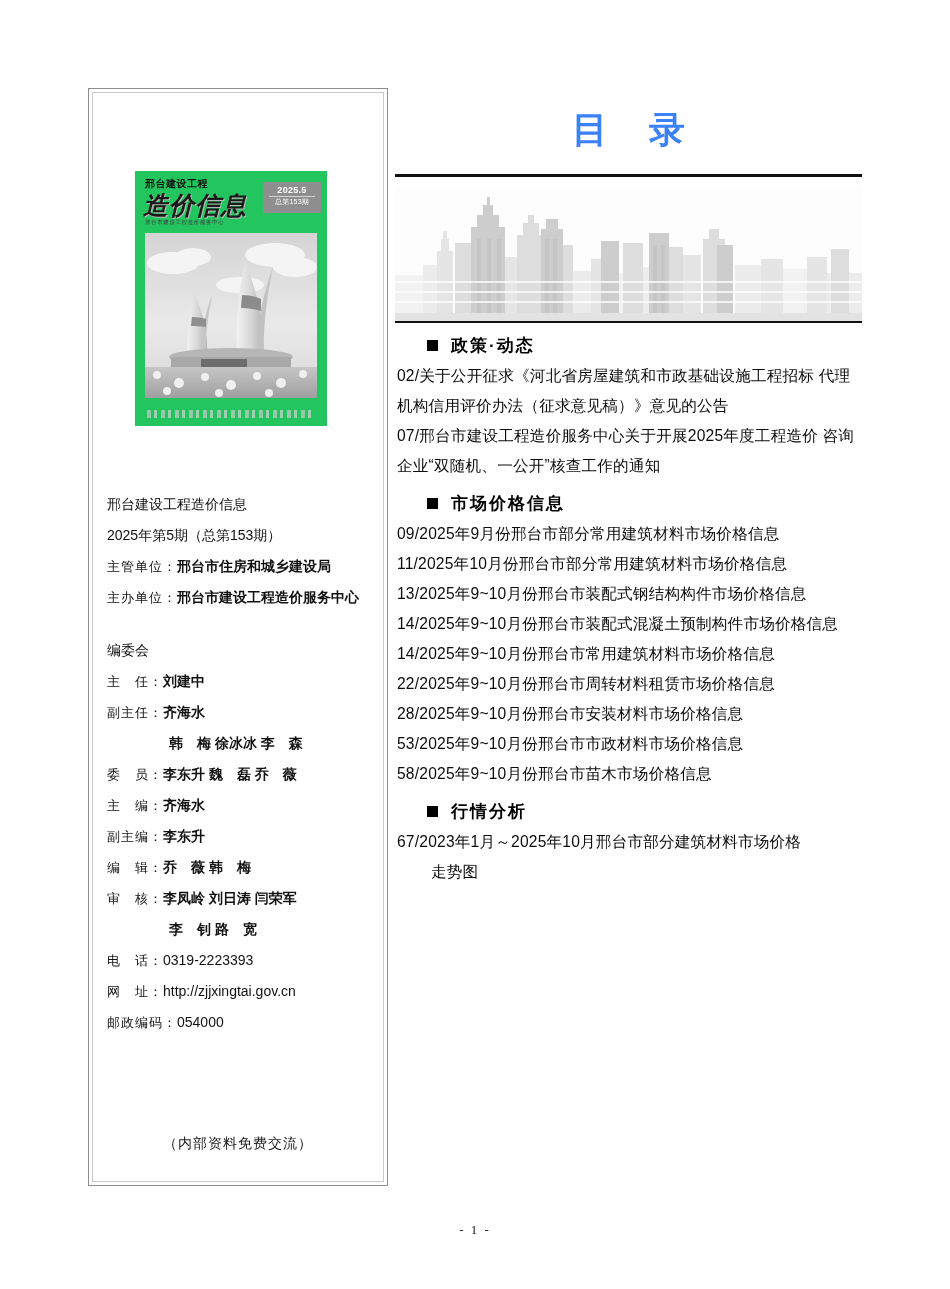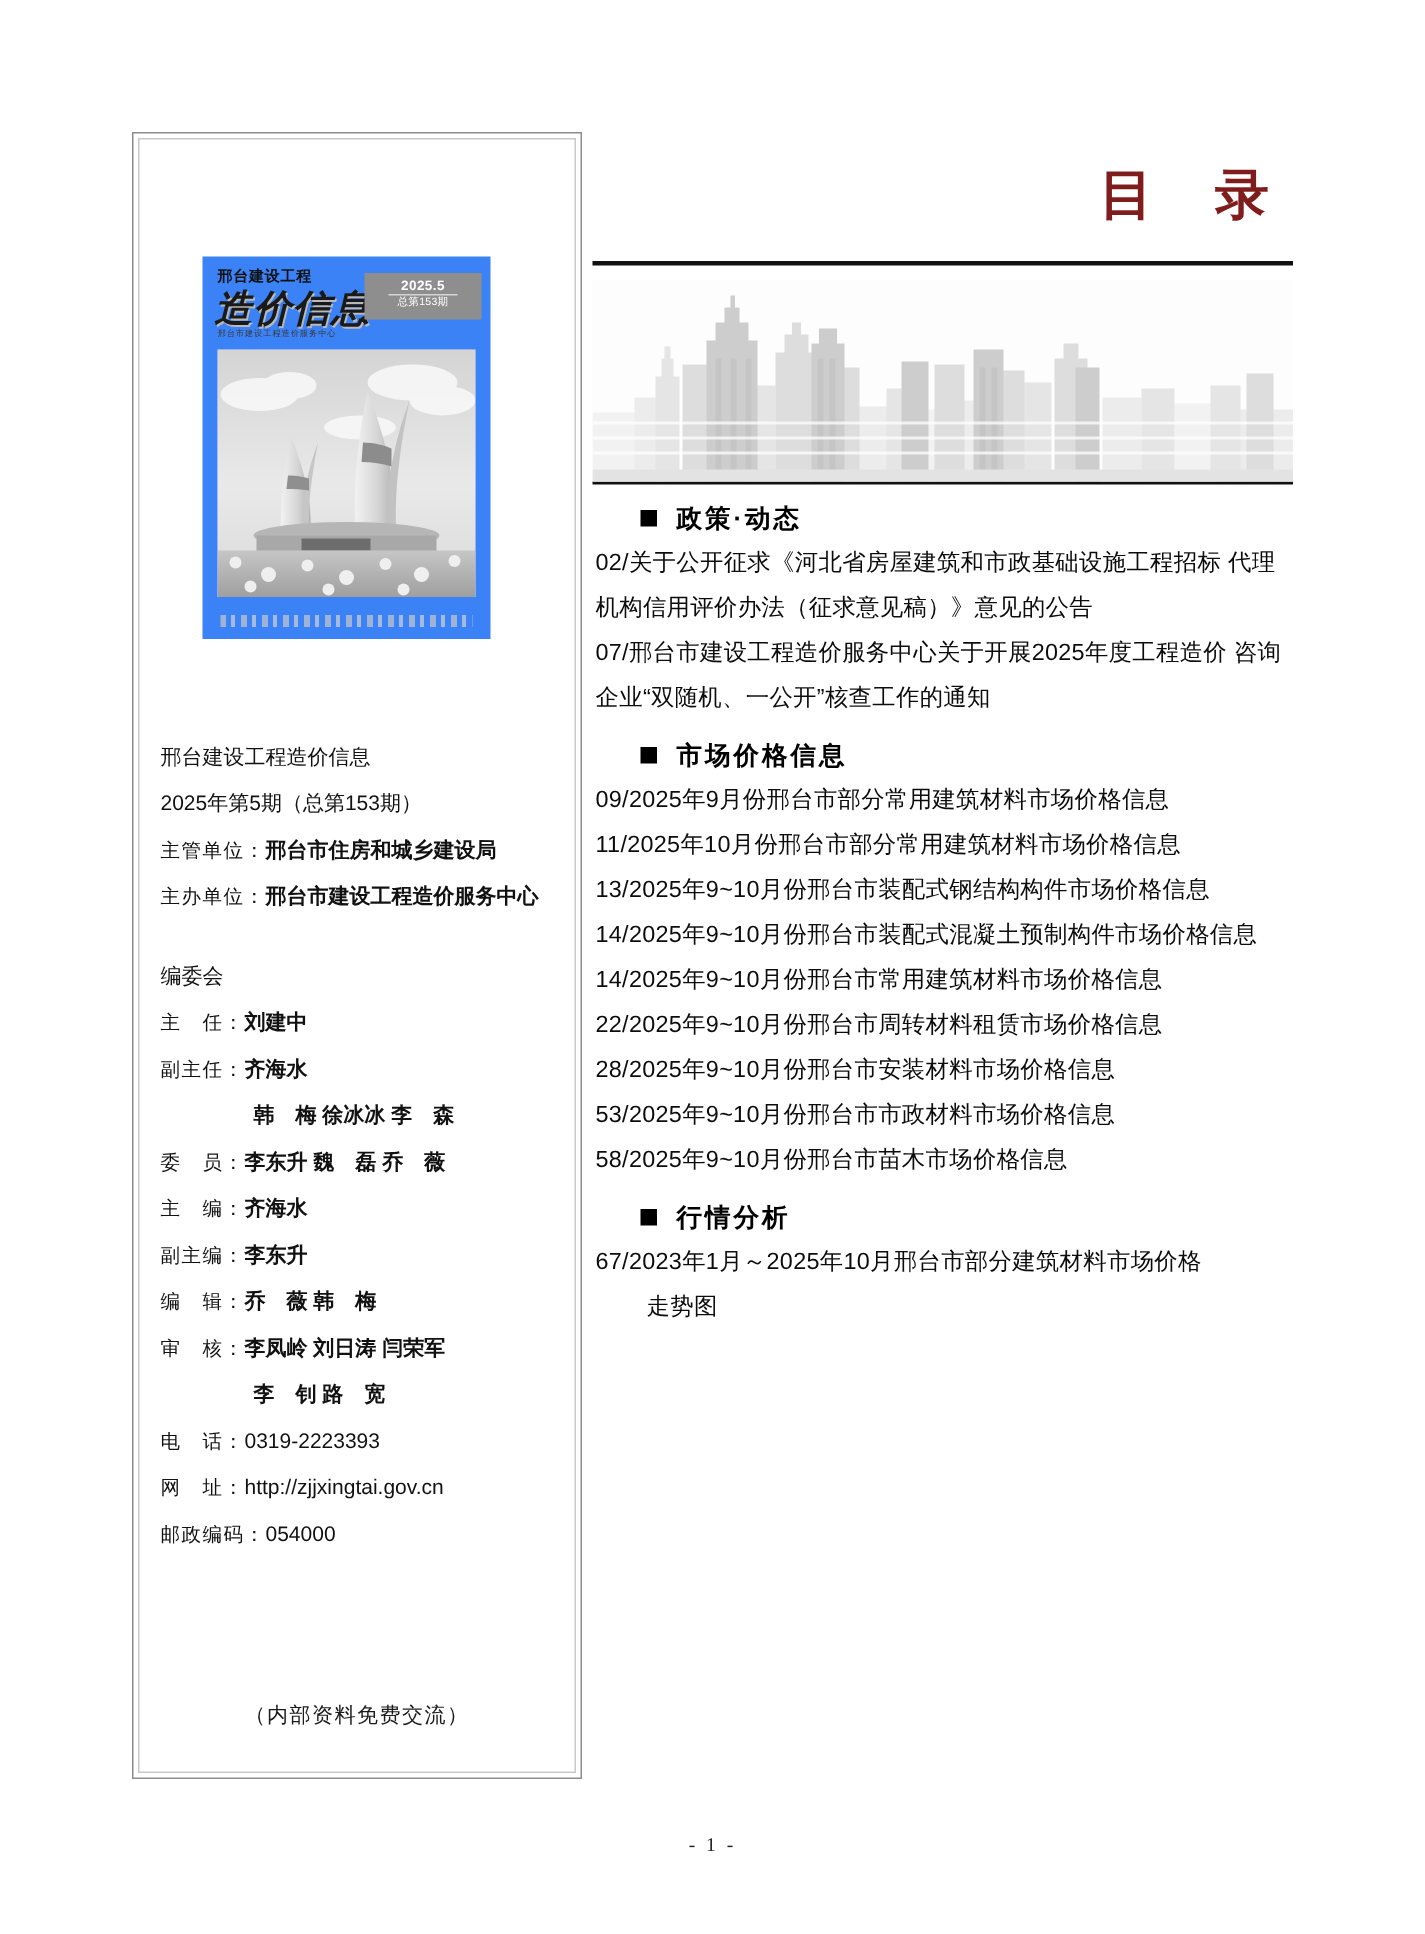--- a/index.html
+++ b/index.html
@@ -37,21 +37,21 @@
     box-sizing: border-box;
   }
 
   
   .cover {
     position: absolute;
     left: 46px;
     top: 82px;
     width: 192px;
     height: 255px;
-    background: #3b82f6;
+    background: #22c55e;
     overflow: hidden;
   }
   .cover-title-sm {
     position: absolute;
     left: 10px;
     top: 6px;
     font-size: 10px;
     font-weight: bold;
     letter-spacing: 0.5px;
     color: #111;
@@ -73,21 +73,21 @@
     left: 10px;
     top: 48px;
     font-size: 5.5px;
     letter-spacing: 0.6px;
     color: #3a3a3a;
   }
   .cover-badge {
     position: absolute;
     right: 6px;
     top: 11px;
-    width: 78px;
+    width: 58px;
     height: 31px;
     background: #8e8e8e;
     color: #ffffff;
     text-align: center;
     box-sizing: border-box;
     padding-top: 3px;
   }
   .cover-badge .bnum {
     font-size: 9px;
     font-weight: bold;
@@ -160,28 +160,28 @@
   }
 
   
   .right-col {
     position: absolute;
     left: 395px;
     top: 100px;
     width: 467px;
   }
   .toc-title {
-    text-align: right;
+    text-align: center;
     font-family: "Liberation Serif", "DejaVu Serif", serif;
     font-size: 36px;
     font-weight: bold;
     letter-spacing: 16px;
     padding-left: 16px;
     line-height: 60px;
-    color: #7f1d1d;
+    color: #3b82f6;
   }
   .rule-thick {
     height: 3px;
     background: #111111;
     margin-top: 14px;
   }
   .rule-thin {
     height: 2px;
     background: #111111;
   }

